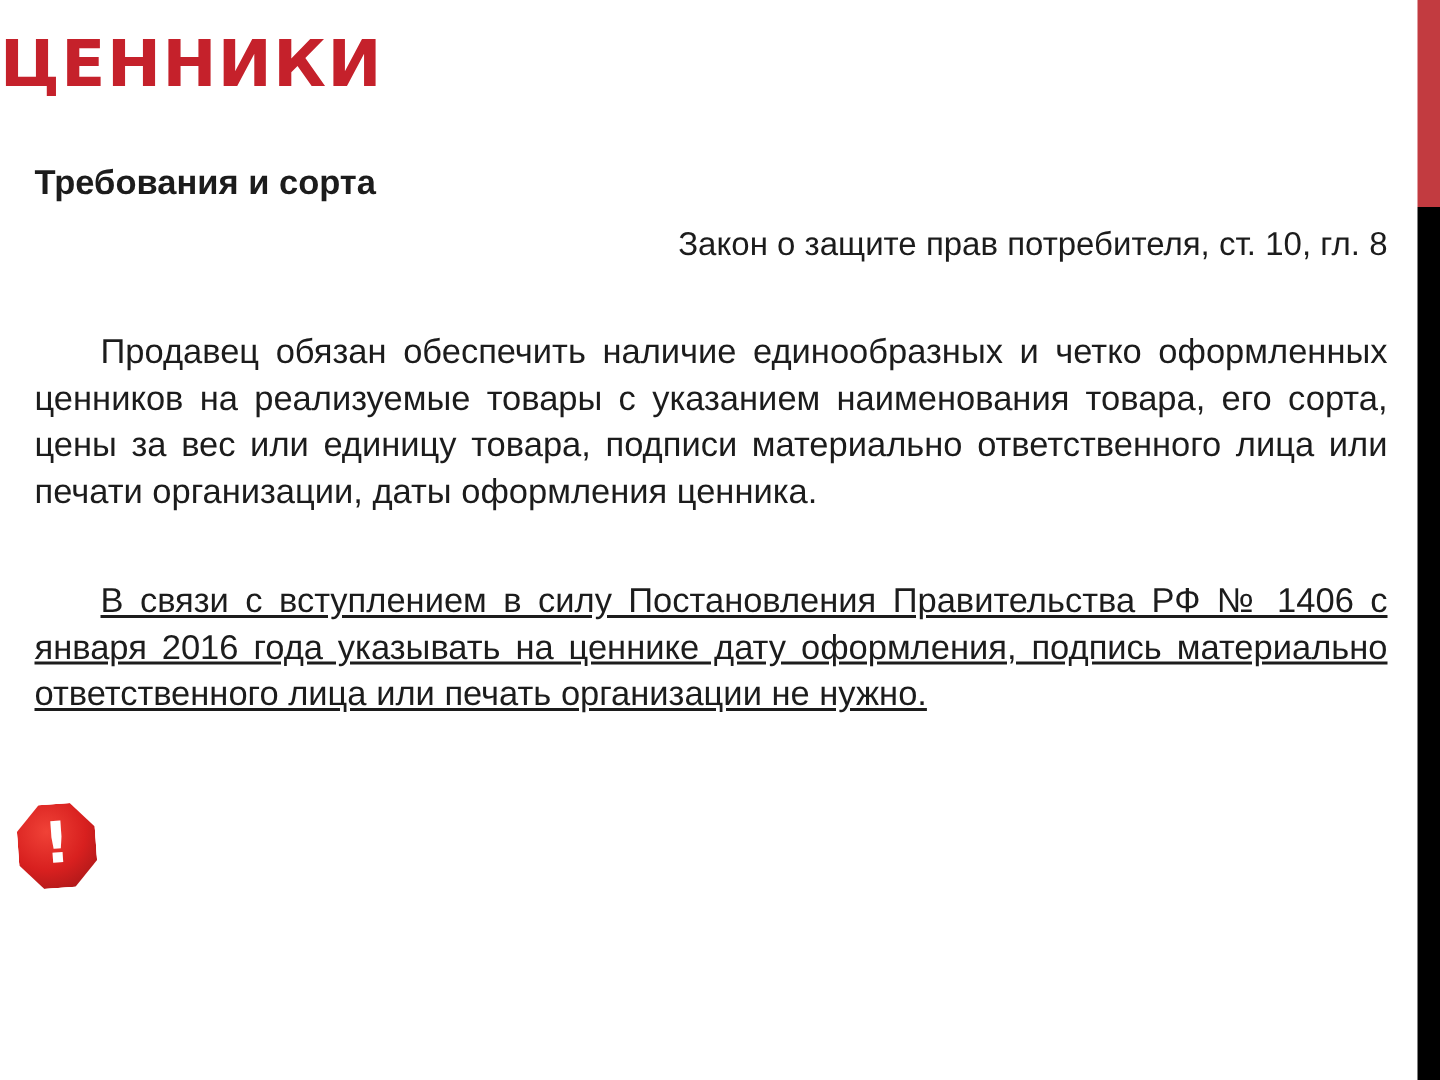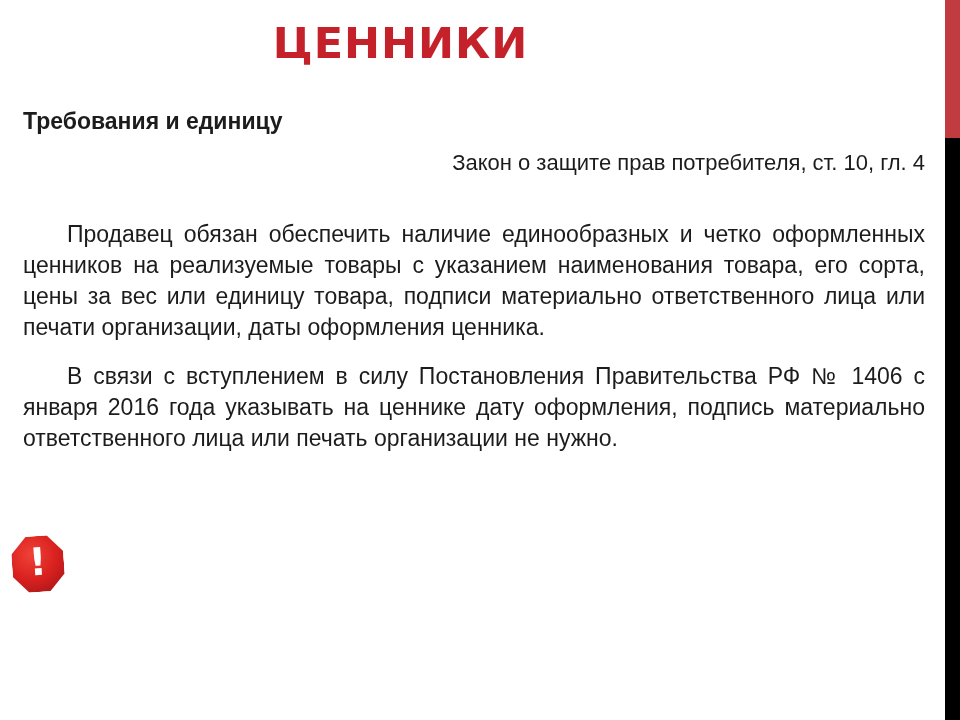--- a/index.html
+++ b/index.html
@@ -23,21 +23,20 @@
   .bar-black {
     position: absolute; top: 138px; right: 0;
     width: 15px; height: 582px;
     background: var(--accent-black, #000000);
   }
 
   .title {
     position: absolute;
     top: 20px; left: 0;
     width: 801px;
-    text-align: center;
     font-family: "DejaVu Sans", "Liberation Sans", sans-serif;
     font-weight: 900;
     font-size: 43px;
     line-height: 46px;
     letter-spacing: 1px;
     color: var(--title-red, #c5212b);
   }
 
   .content {
     position: absolute;
@@ -52,21 +51,21 @@
     margin: 0;
   }
 
   p.body {
     margin: 0;
     text-align: justify;
     text-indent: 44px;
   }
   #para-manufacturer { margin-top: 12px; }
   #para-seller { margin-top: 17px; }
-  #para-update { margin-top: 18px; }
+  #para-update { margin-top: 42px; text-decoration: underline; }
 
   .cite {
     margin: 0;
     text-align: right;
   }
   #cite-law   { margin-top: 10px; margin-bottom: 41px; font-size: 22px; }
   #cite-decree{ margin-top: 8px; }
   #cite-rules { margin-top: 4px; }
 
   .narrow {
@@ -105,24 +104,24 @@
 
 <div class="slide">
 
   <div class="bar-red"></div>
   <div class="bar-black"></div>
 
   <div class="title">ЦЕННИКИ</div>
 
   <div class="content">
 
-    <p class="heading">Требования и единицу</p>
+    <p class="heading">Требования и сорта</p>
 
 
-    <p class="cite" id="cite-law">Закон о защите прав потребителя, ст. 10, гл. 4</p>
+    <p class="cite" id="cite-law">Закон о защите прав потребителя, ст. 10, гл. 8</p>
 
     <p class="body" id="para-seller">Продавец обязан обеспечить наличие единообразных и четко оформленных ценников на реализуемые товары с указанием наименования товара, его сорта, цены за вес или единицу товара, подписи материально ответственного лица или печати организации, даты оформления ценника.</p>
 
 
 
     <p class="body" id="para-update">В связи с вступлением в силу Постановления Правительства РФ № 1406 с января 2016 года указывать на ценнике дату оформления, подпись материально ответственного лица или печать организации не нужно.</p>
 
   </div>
 
   <div class="warn-icon">

